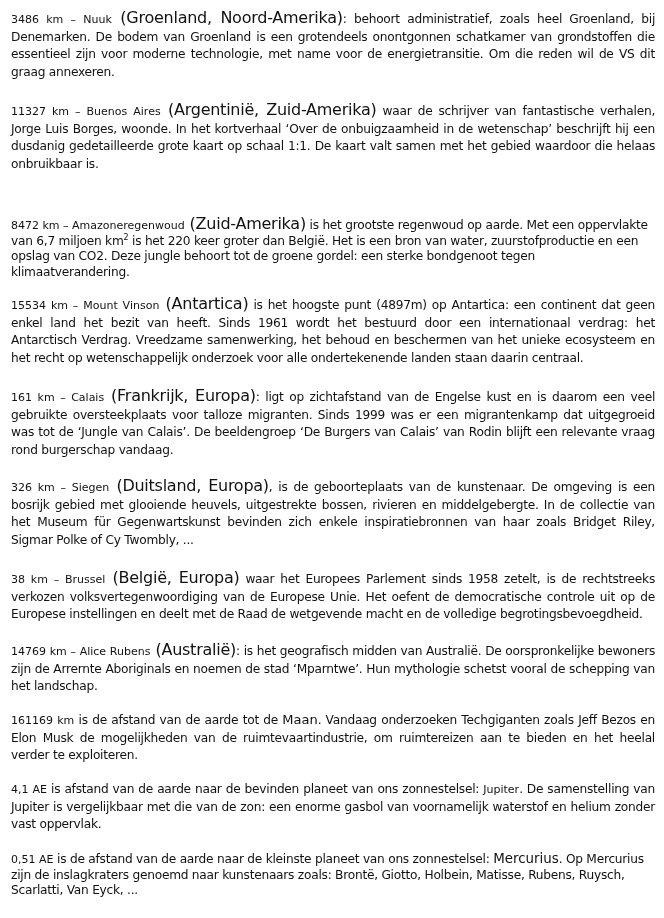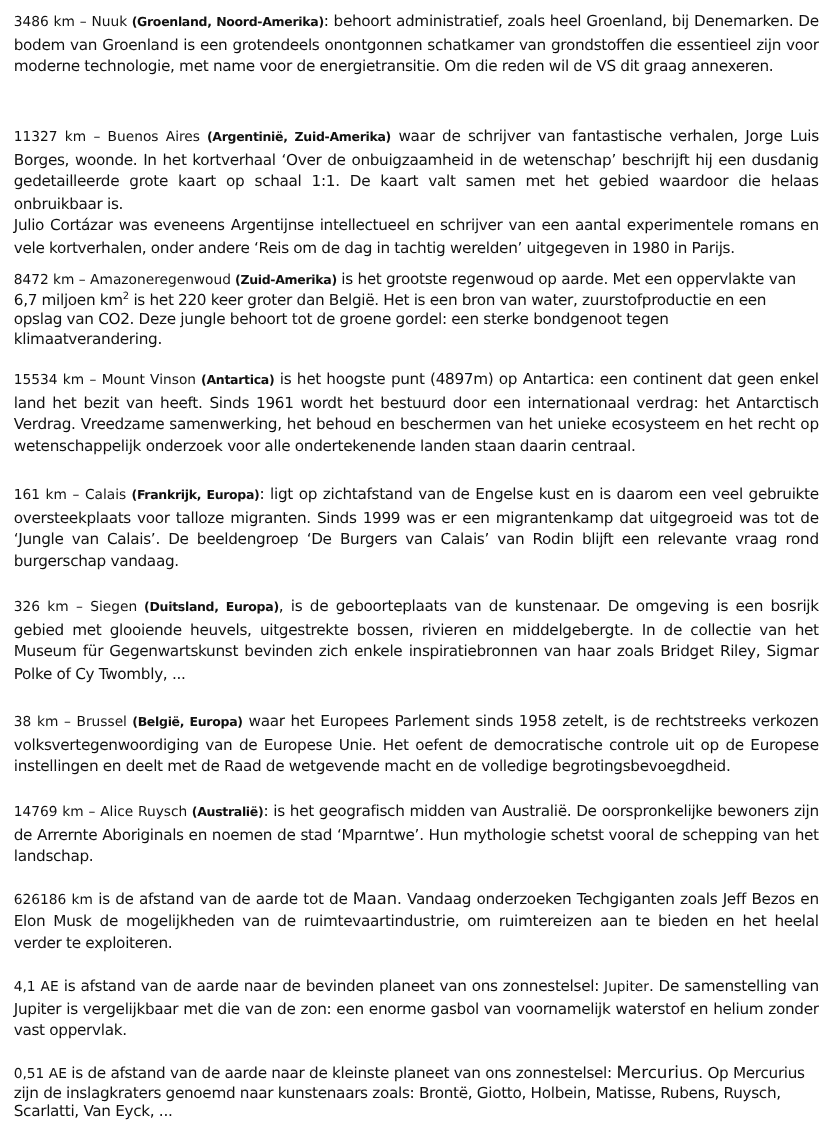--- a/index.html
+++ b/index.html
@@ -8,33 +8,32 @@
     font-family: "DejaVu Sans", "Liberation Sans", sans-serif;
     color: #111111;
   }
   .para {
     position: absolute; left: 11px; width: 644px;
     font-size: 12.2px; line-height: 17.5px;
     text-align: justify; letter-spacing: -0.25px; margin: 0;
   }
   .para.tight { line-height: 15.5px; text-align: left; }
   .lead { font-size: 11px; letter-spacing: 0; }
-  .region { font-size: 10px; font-weight: bold; }
+  .region { font-size: 16px; }
   .block { display: block; }
 </style>
 </head>
 <body>
 
 <p class="para" style="top:9px;">
   <span class="lead">3486 km</span><span class="lead"> – </span><span class="lead">Nuuk</span><span class="region"> (Groenland, Noord-Amerika)</span><span>: behoort administratief, zoals heel Groenland, bij Denemarken. De bodem van Groenland is een grotendeels onontgonnen schatkamer van grondstoffen die essentieel zijn voor moderne technologie, met name voor de energietransitie. Om die reden wil de VS dit graag annexeren.</span>
 </p>
 
 <p class="para" style="top:101px;">
   <span class="lead">11327 km</span><span class="lead"> – </span><span class="lead">Buenos Aires</span><span class="region"> (Argentinië, Zuid-Amerika)</span><span> waar de schrijver van fantastische verhalen, Jorge Luis Borges, woonde. In het kortverhaal ‘Over de onbuigzaamheid in de wetenschap’ beschrijft hij een dusdanig gedetailleerde grote kaart op schaal 1:1. De kaart valt samen met het gebied waardoor die helaas onbruikbaar is.</span>
-  <span class="block">Julio Cortázar was eveneens Argentijnse intellectueel en schrijver van een aantal experimentele romans en vele kortverhalen, onder andere  ‘Reis om de dag in tachtig werelden’ uitgegeven in 1980 in Parijs.</span>
 </p>
 
 <p class="para tight" style="top:216px;">
   <span class="lead">8472 km</span><span class="lead"> – </span><span class="lead">Amazoneregenwoud</span><span class="region"> (Zuid-Amerika)</span><span> is het grootste regenwoud op aarde. Met een oppervlakte van 6,7 miljoen km</span><sup style="font-size:8px;line-height:0;">2</sup><span> is het 220 keer groter dan België. Het is een bron van water, zuurstofproductie en een opslag van CO2. Deze jungle behoort tot de groene gordel: een sterke bondgenoot tegen klimaatverandering.</span>
 </p>
 
 <p class="para" style="top:295px;">
   <span class="lead">15534 km</span><span class="lead"> – </span><span class="lead">Mount Vinson</span><span class="region"> (Antartica)</span><span> is het hoogste punt (4897m) op Antartica: een continent dat geen enkel land het bezit van heeft. Sinds 1961 wordt het bestuurd door een internationaal verdrag: het Antarctisch Verdrag. Vreedzame samenwerking, het behoud en beschermen van het unieke ecosysteem en het recht op wetenschappelijk onderzoek voor alle ondertekenende landen staan daarin centraal.</span>
 </p>
 
@@ -44,25 +43,25 @@
 
 <p class="para" style="top:477px;">
   <span class="lead">326 km</span><span class="lead"> – </span><span class="lead">Siegen</span><span class="region"> (Duitsland, Europa)</span><span>, is de geboorteplaats van de kunstenaar. De omgeving is een bosrijk gebied met glooiende heuvels, uitgestrekte bossen, rivieren en middelgebergte. In de collectie van het Museum für Gegenwartskunst bevinden zich enkele inspiratiebronnen van haar zoals Bridget Riley, Sigmar Polke of Cy Twombly, ...</span>
 </p>
 
 <p class="para" style="top:569px;">
   <span class="lead">38 km</span><span class="lead"> – </span><span class="lead">Brussel</span><span class="region"> (België, Europa)</span><span> waar het Europees Parlement sinds 1958 zetelt, is de rechtstreeks verkozen volksvertegenwoordiging van de Europese Unie. Het oefent de democratische controle uit op de Europese instellingen en deelt met de Raad de wetgevende macht en de volledige begrotingsbevoegdheid.</span>
 </p>
 
 <p class="para" style="top:641px;">
-  <span class="lead">14769 km</span><span class="lead"> – </span><span class="lead">Alice Ruysch</span><span class="region"> (Australië)</span><span>: is het geografisch midden van Australië. De oorspronkelijke bewoners zijn de Arrernte Aboriginals en noemen de stad ‘Mparntwe’. Hun mythologie schetst vooral de schepping van het landschap.</span>
+  <span class="lead">14769 km</span><span class="lead"> – </span><span class="lead">Alice Rubens</span><span class="region"> (Australië)</span><span>: is het geografisch midden van Australië. De oorspronkelijke bewoners zijn de Arrernte Aboriginals en noemen de stad ‘Mparntwe’. Hun mythologie schetst vooral de schepping van het landschap.</span>
 </p>
 
 <p class="para" style="top:711px;">
-  <span class="lead">626186 km</span><span> is de afstand van de aarde tot de </span><span class="lead" style="font-size:13px;margin-top:42px;">Maan</span><span>. Vandaag onderzoeken Techgiganten zoals Jeff Bezos en Elon Musk de mogelijkheden van de ruimtevaartindustrie, om ruimtereizen aan te bieden en het heelal verder te exploiteren.</span>
+  <span class="lead">161169 km</span><span> is de afstand van de aarde tot de </span><span class="lead" style="font-size:13px;margin-top:42px;">Maan</span><span>. Vandaag onderzoeken Techgiganten zoals Jeff Bezos en Elon Musk de mogelijkheden van de ruimtevaartindustrie, om ruimtereizen aan te bieden en het heelal verder te exploiteren.</span>
 </p>
 
 <p class="para" style="top:781px;">
   <span class="lead">4,1 AE</span><span> is afstand van de aarde naar de bevinden planeet van ons zonnestelsel: </span><span class="lead">Jupiter</span><span>. De samenstelling van Jupiter is vergelijkbaar met die van de zon: een enorme gasbol van voornamelijk waterstof en helium zonder vast oppervlak.</span>
 </p>
 
 <p class="para tight" style="top:851px;">
   <span class="lead">0,51 AE</span><span> is de afstand van de aarde naar de kleinste planeet van ons zonnestelsel: </span><span class="lead" style="font-size:13.4px;text-align:center;">Mercurius</span><span>. Op Mercurius zijn de inslagkraters genoemd naar kunstenaars zoals: Brontë, Giotto, Holbein, Matisse, Rubens, Ruysch, Scarlatti, Van Eyck, ...</span>
 </p>
 

